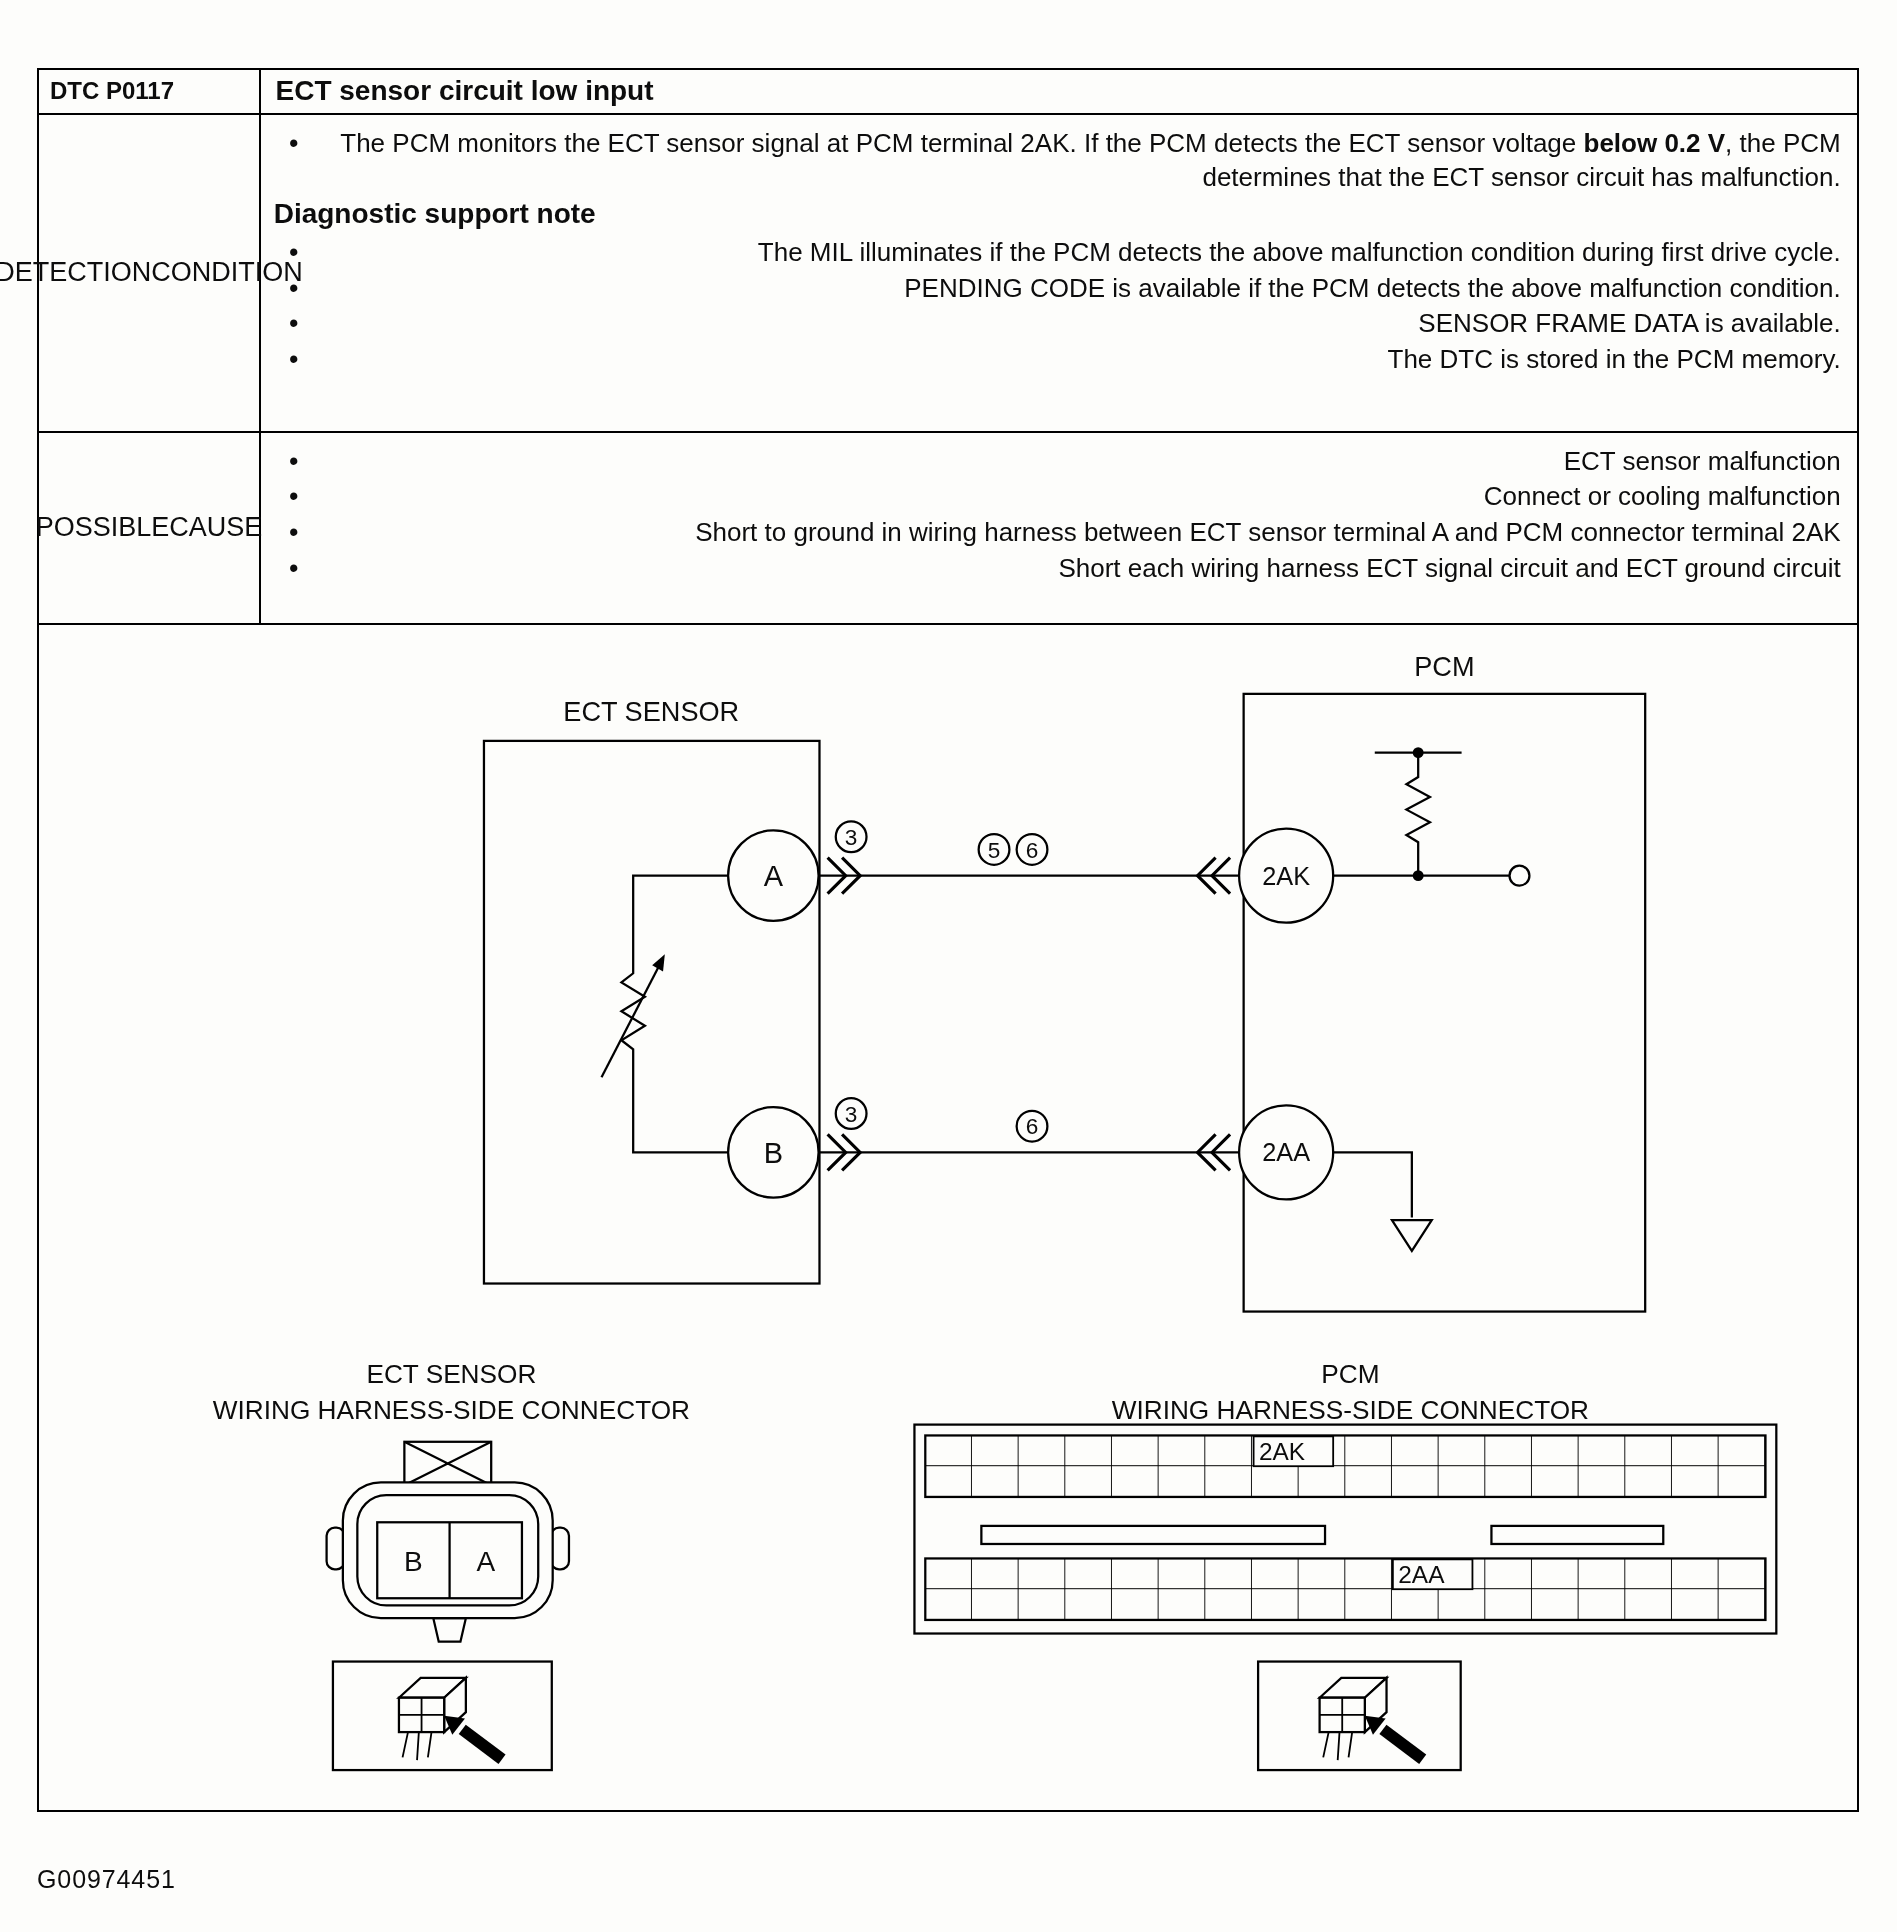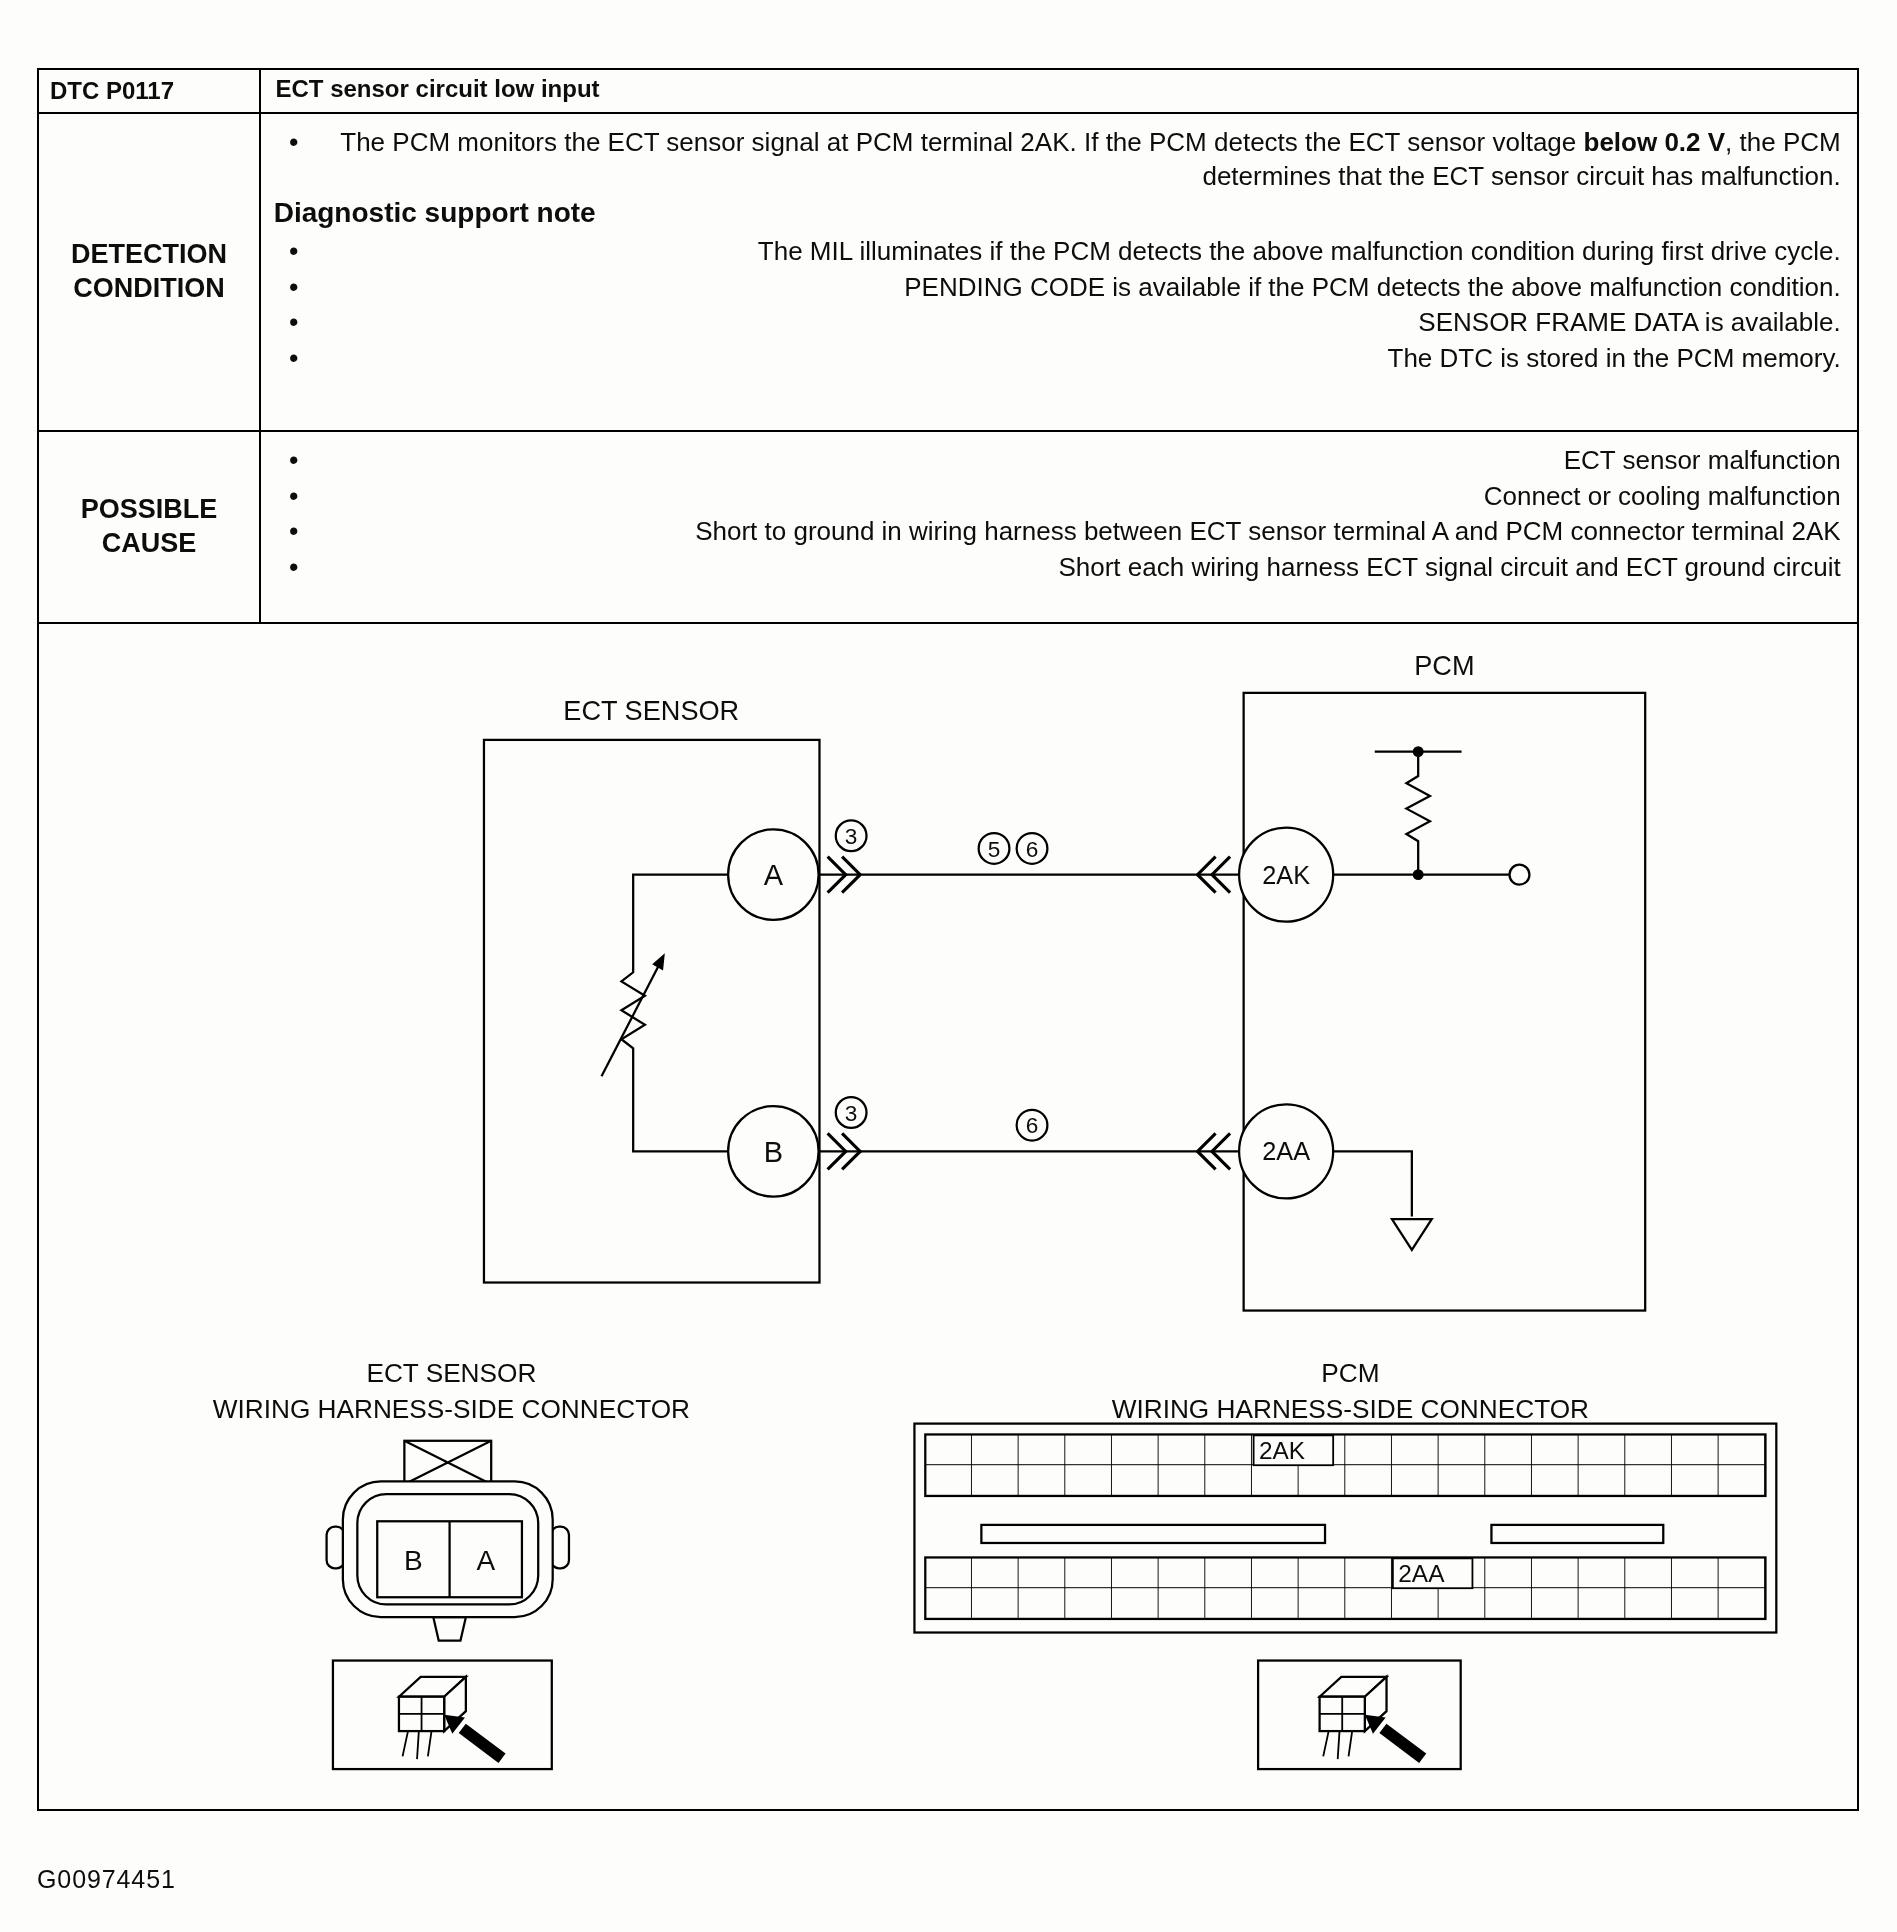--- a/index.html
+++ b/index.html
@@ -6,28 +6,28 @@
   html,body { background:#ffffff; }
   .page {
     position:relative; width:1898px; height:1932px; background:#fdfdfb;
     font-family:"Liberation Sans", sans-serif; color:#0d0d0d; overflow:hidden;
   }
   .tbl { position:absolute; left:37px; top:68px; width:1822px; border:2.7px solid #000; background:#fdfdfb; }
   .row { display:flex; border-bottom:2.7px solid #000; }
   .row:last-child { border-bottom:none; }
   .hcell {
     flex:0 0 222px; width:222px; border-right:2.7px solid #000;
-    display:flex; flex-direction:column; align-items:center; justify-content:center;
-    font-weight:bold; font-size:27px; line-height:1.25; text-align:left; padding:7.2px 3.6px;
+    display:flex; flex-direction:row; align-items:center; justify-content:center;
+    font-weight:normal; font-size:27px; line-height:1.25; text-align:left; padding:7.2px 3.6px;
   }
   .titlecell {
     flex:0 0 222px; width:222px; border-right:2.7px solid #000;
     display:flex; align-items:center; font-weight:bold; font-size:24px; padding:5.4px 11px;
   }
-  .titlewide { flex:1; display:flex; align-items:flex-start; font-weight:bold; font-size:24px; padding:5.4px 14.5px; }
+  .titlewide { flex:1; display:flex; align-items:flex-end; font-weight:bold; font-size:28px; padding:5.4px 14.5px; }
   .ccell { flex:1; padding:11px 16.3px 9px 12.7px; font-size:26px; line-height:1.32; }
   .bullet { display:flex; align-items:flex-start;text-align:right; }
   .bullet::before { content:"\2022"; flex:0 0 40px; width:40px; text-align:center; font-size:27px; }
   .btxt { flex:1; }
   .subhead { font-weight:bold; font-size:28px; padding:1.8px 0; }
   .diagcell { position:relative; height:1185px; flex:1; }
   .diagcell svg { position:absolute; left:0; top:0; }
   svg text { font-family:"Liberation Sans", sans-serif; fill:#0d0d0d; }
   .gid { position:absolute; left:37px; top:1865px; font-size:25px; letter-spacing:0.9px; }
 </style>

